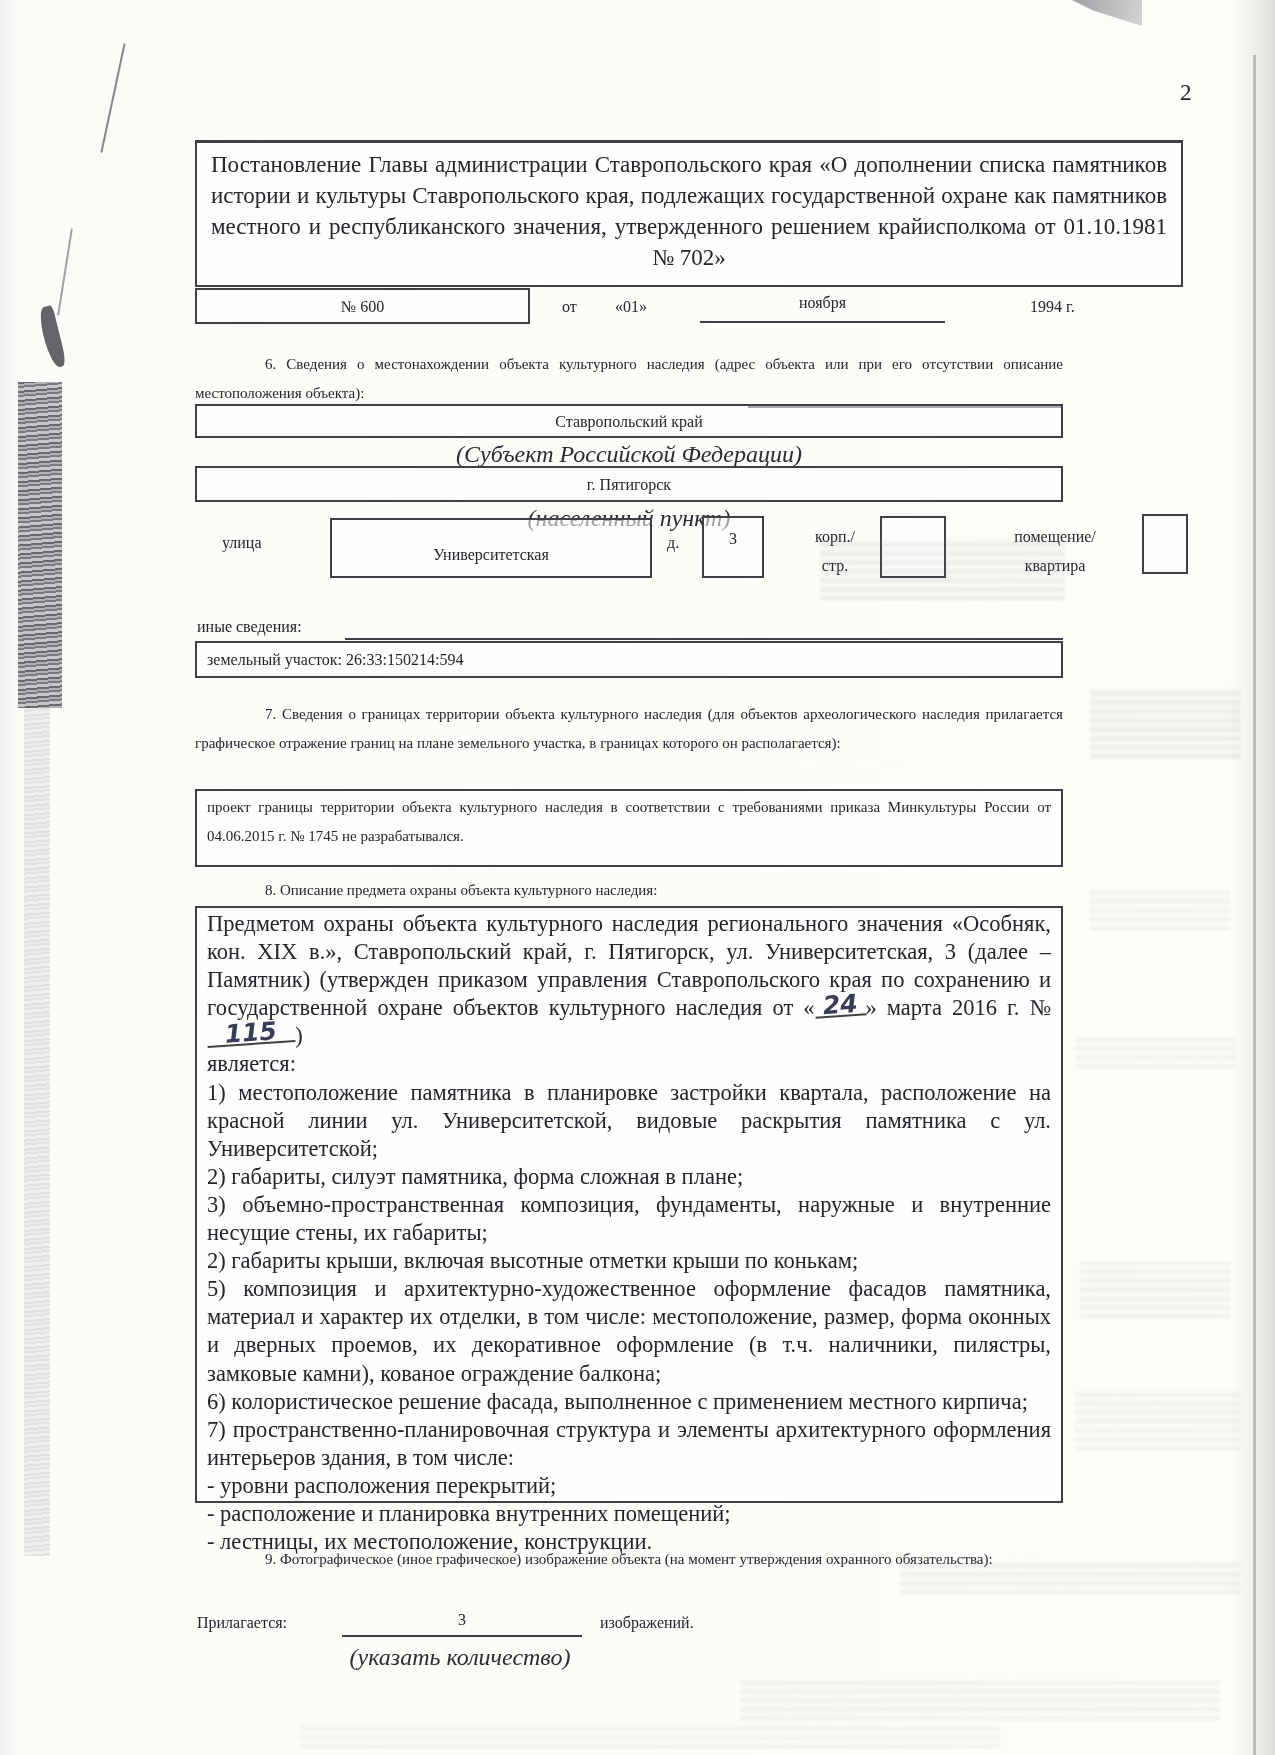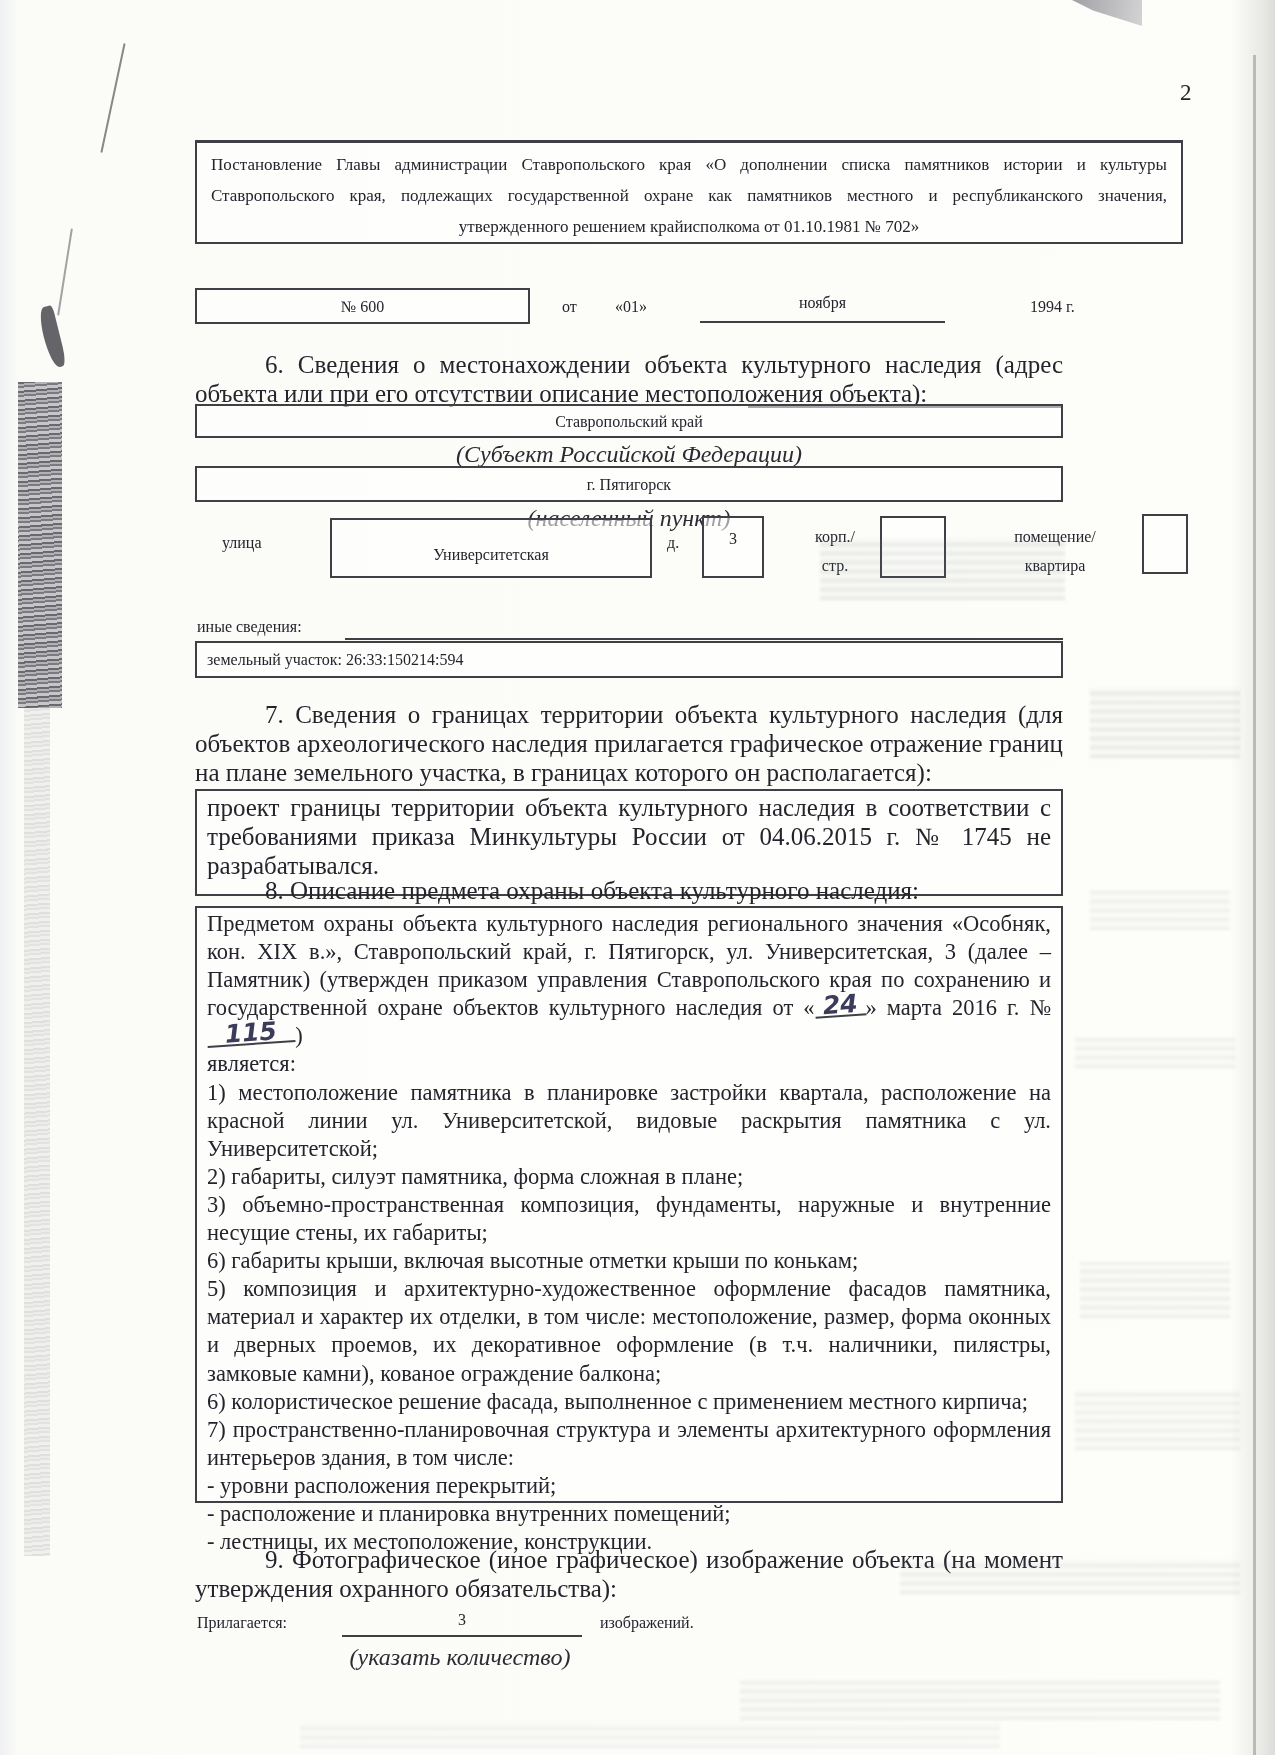--- a/index.html
+++ b/index.html
@@ -10,25 +10,25 @@
     background:linear-gradient(90deg,#eef0f2 0px,#fbfbf8 18px,#fdfdfa 1230px,#e9e9e5 1262px,#dcdcd8 1275px);
     overflow:hidden;
     font-family:"Liberation Serif","DejaVu Serif",serif;
     color:#24242d;
   }
   .abs{position:absolute;}
   .pageno{font-size:23px;}
   .box{border:2px solid #3f3f46;background:rgba(255,255,255,.55);box-sizing:border-box;}
   .box.topheavy{border-top-width:3px;}
   .hdr{
-    font-size:17px;line-height:31px;
+    font-size:23px;line-height:31px;
     text-align:justify;text-align-last:center;
-    padding:6px 14px 0 14px;
+    padding:6px 14px 12px 14px;
   }
-  .para{font-size:25px;line-height:29px;text-align:justify;}
+  .para{font-size:15px;line-height:29px;text-align:justify;}
   .indent{ text-indent:70px;}
   .cap{font-size:24px;font-style:italic;text-align:center;color:#2b2b33;}
   .center{text-align:center;}
   .blankline{border-bottom:2px solid #3f3f46;}
   .hand{
     font-family:"DejaVu Sans",sans-serif;
     font-style:italic;font-weight:bold;
     color:#3b3b5a;font-size:25px;
     display:inline-block;transform:rotate(-4deg) translateY(-2px);
     border-bottom:2px solid #3f3f46;
@@ -113,21 +113,21 @@
     <span>проект границы территории объекта культурного наследия в соответствии с требованиями приказа Минкультуры России от 04.06.2015 г. № 1745 не разрабатывался.</span>
   </div>
 
   <div class="abs para indent" style="left:195px;top:876px;width:868px;">8. Описание предмета охраны объекта культурного наследия:</div>
   <div class="abs box s8" style="left:195px;top:906px;width:868px;height:597px;padding:2px 10px;">
     <p><span>Предметом охраны объекта культурного наследия регионального значения «Особняк, кон. XIX в.», Ставропольский край, г. Пятигорск, ул. Университетская, 3 (далее – Памятник) (утвержден приказом управления Ставропольского края по сохранению и государственной охране объектов культурного наследия от «</span><span class="hand">24</span><span>» марта 2016 г. № </span><span class="hand" style="padding:0 18px;">115</span><span>)</span></p>
     <p>является:</p>
     <p>1) местоположение памятника в планировке застройки квартала, расположение на красной линии ул. Университетской, видовые раскрытия памятника с ул. Университетской;</p>
     <p>2) габариты, силуэт памятника, форма сложная в плане;</p>
     <p>3) объемно-пространственная композиция, фундаменты, наружные и внутренние несущие стены, их габариты;</p>
-    <p>6) габариты крыши, включая высотные отметки крыши по конькам;</p>
+    <p>2) габариты крыши, включая высотные отметки крыши по конькам;</p>
     <p>5) композиция и архитектурно-художественное оформление фасадов памятника, материал и характер их отделки, в том числе: местоположение, размер, форма оконных и дверных проемов, их декоративное оформление (в т.ч. наличники, пилястры, замковые камни), кованое ограждение балкона;</p>
     <p>6) колористическое решение фасада, выполненное с применением местного кирпича;</p>
     <p>7) пространственно-планировочная структура и элементы архитектурного оформления интерьеров здания, в том числе:</p>
     <p>- уровни расположения перекрытий;</p>
     <p>- расположение и планировка внутренних помещений;</p>
     <p>- лестницы, их местоположение, конструкции.</p>
   </div>
 
   <div class="abs para indent" style="left:195px;top:1545px;width:868px;">9. Фотографическое (иное графическое) изображение объекта (на момент утверждения охранного обязательства):</div>
   <div class="abs boxtext" style="left:197px;top:1608px;">Прилагается:</div>

